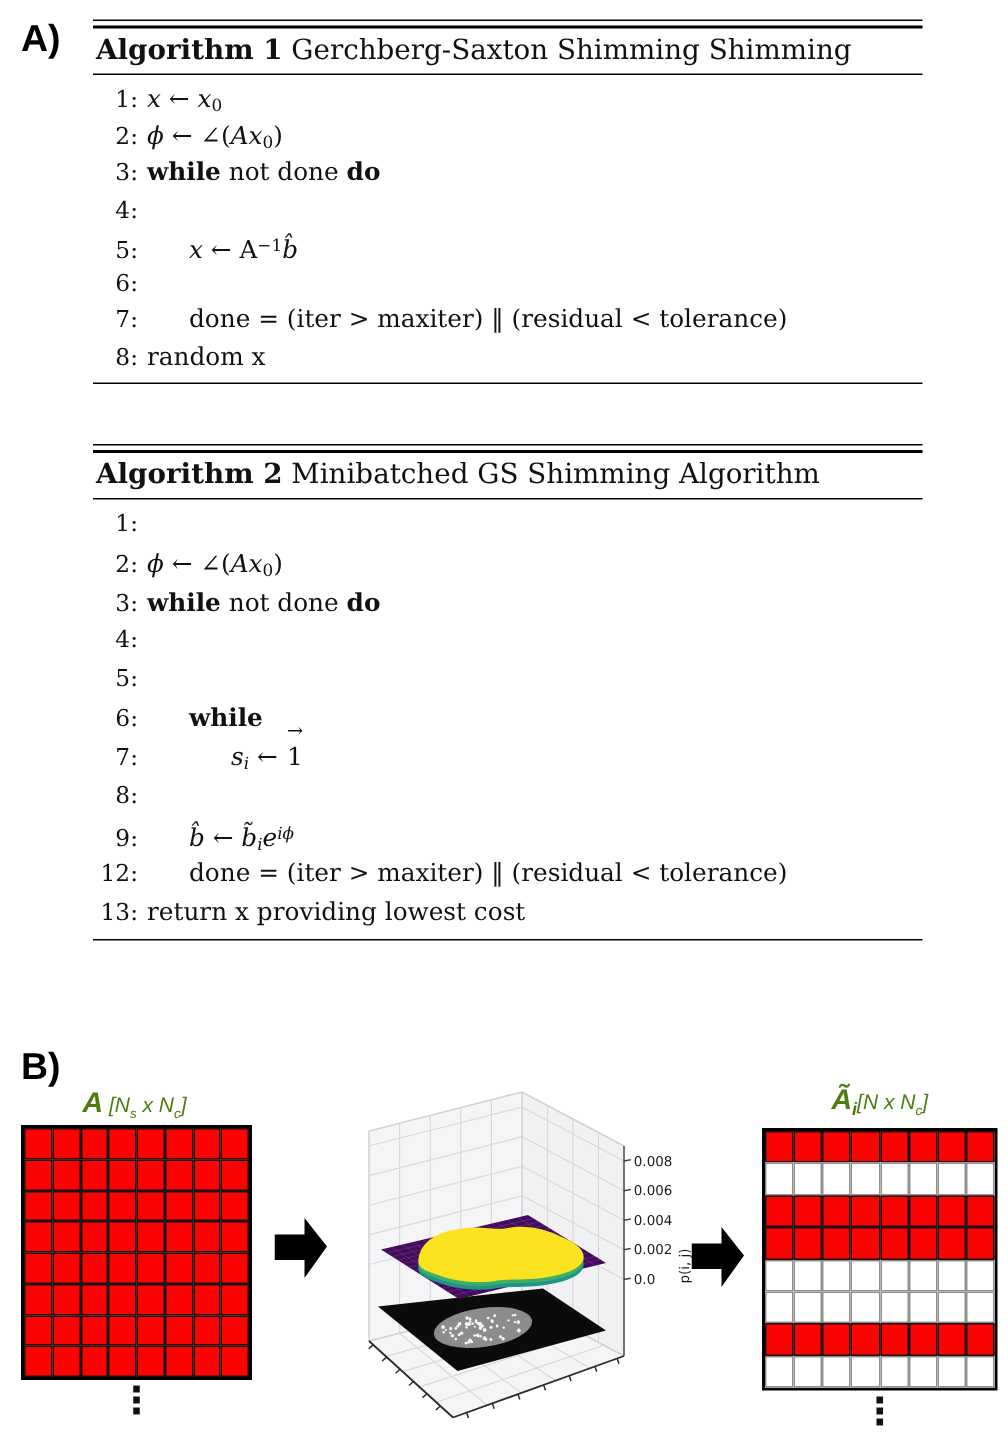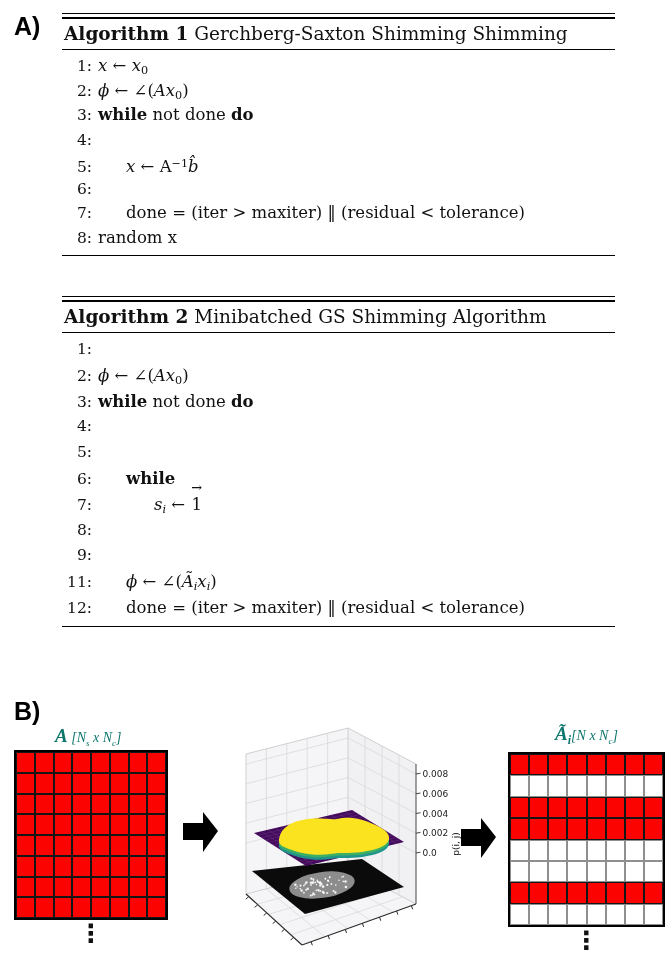--- a/index.html
+++ b/index.html
@@ -21,22 +21,22 @@
   .algo1 .aline{height:24.5px;line-height:24.5px;}
   .algo2 .aline{height:25.8px;line-height:25.8px;}
   .lno{width:30px;text-align:right;padding-right:6px;font-size:15.5px;flex:none;}
   .lcontent{white-space:nowrap;}
   .lcontent sub{font-size:68%;vertical-align:-0.25em;}
   .lcontent sup{font-size:68%;vertical-align:0.45em;}
   .vec{position:relative;display:inline-block;padding:0 1px;}
   .vecarr{position:absolute;top:-0.80em;left:0;right:0;text-align:center;
           font-size:0.78em;line-height:1;}
   
-  .mat-label{font-family:Liberation Serif, serif;font-style:italic;
-             font-size:14px;color:#0f766e;white-space:nowrap;}
+  .mat-label{font-family:Liberation Sans, sans-serif;font-style:italic;
+             font-size:14px;color:#4d7c0f;white-space:nowrap;}
   .mat-label b{font-size:19px;font-style:italic;}
   .mat-label sub{font-size:9px;vertical-align:-0.45em;}
   .mat-label .msub{font-size:12px;font-weight:bold;vertical-align:-0.35em;}
   .matrix{display:grid;border:2px solid #000;box-sizing:border-box;background:#fff;}
   .matrix div{border:1px solid #151515;}
   .ellipsis{font-family:"DejaVu Sans",sans-serif;font-weight:bold;font-size:25px;
             text-align:center;color:#111;line-height:1;}
   svg text{font-family:"DejaVu Sans",sans-serif;}
 </style>
 </head>
@@ -119,28 +119,29 @@
       </div>
       <div class="aline">
         <span class="lno">7:</span>
         <span class="lcontent" style="padding-left: 56px;"><i>s</i><sub><i>i</i></sub> ← <span class="vec"><span class="vecarr">→</span>1</span></span>
       </div>
       <div class="aline">
         <span class="lno">8:</span>
       </div>
       <div class="aline">
         <span class="lno">9:</span>
-      </div>
-      <div class="aline">
-        <span class="lno">11:</span>
-        <span class="lcontent" style="padding-left: 28px;"><i>ϕ</i> ← ∠(<i>Ã</i><sub><i>i</i></sub><i>x</i><sub><i>i</i></sub>)</span>
+        <span class="lcontent" style="padding-left: 28px;"><i>b̂</i> ← <i>b̃</i><sub><i>i</i></sub><i>e</i><sup><i>iϕ</i></sup></span>
       </div>
       <div class="aline">
         <span class="lno">12:</span>
         <span class="lcontent" style="padding-left: 28px;">done = (iter &gt; maxiter) ‖ (residual &lt; tolerance)</span>
+      </div>
+      <div class="aline">
+        <span class="lno">13:</span>
+        <span class="lcontent" style="padding-left: 0px;">return x providing lowest cost</span>
       </div>
     </div>
   <div class="rule4"></div>
 </div>
 
 <div class="abs panel-label" style="left:14px;top:697px;">B)</div>
 
 <div class="abs mat-label" style="left:55px;top:725px;"><b>A</b> [N<sub>s</sub> x N<sub>c</sub>]</div>
 <div class="abs matrix" style="left: 14px; top: 750px; width: 154px; height: 170px; grid-template-rows: repeat(8, 1fr); grid-template-columns: repeat(8, 1fr);">
     <div style="background: rgb(251, 3, 0); border-color: rgb(21, 21, 21);"></div>

